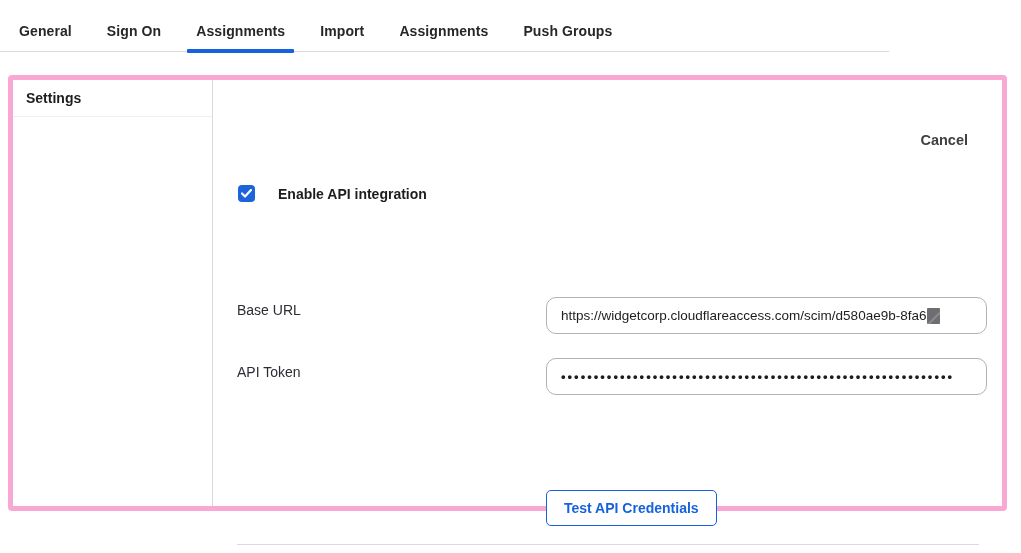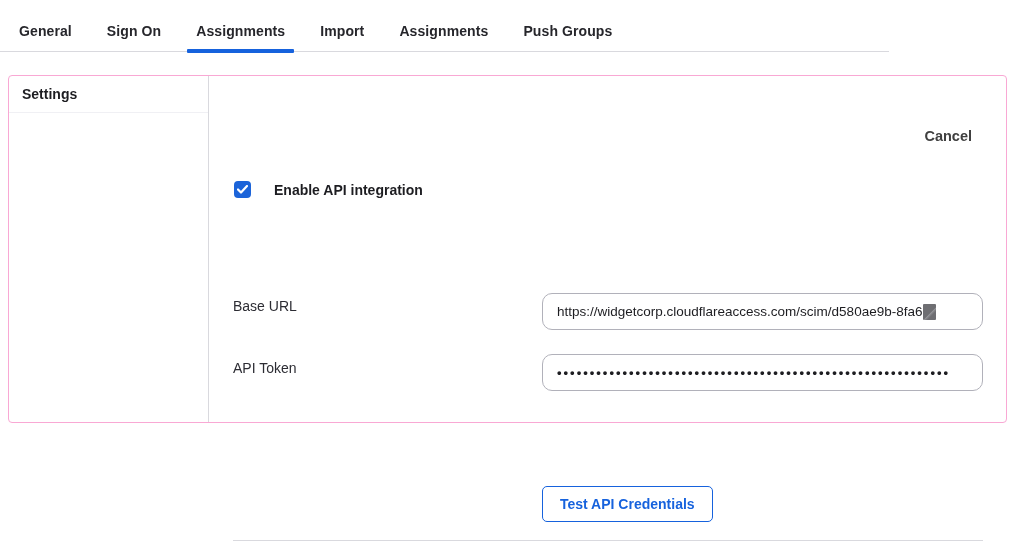--- a/index.html
+++ b/index.html
@@ -20,22 +20,22 @@
     font-size:14px; font-weight:700; color:#26262b; cursor:pointer;
     position:relative; white-space:nowrap; letter-spacing:.1px;
   }
   .tab.active::after {
     content:""; position:absolute; left:0; right:0; bottom:-2px;
     height:4px; background:#1662dd; border-radius:1px;
   }
 
   
   .panel {
-    position:absolute; left:8px; top:75px; width:999px; height:348px;
-    background:#fff; border:1px solid #f9a8d4; border-radius:4px;
+    position:absolute; left:8px; top:75px; width:999px; height:436px;
+    background:#fff; border:5px solid #f9a8d4; border-radius:4px;
     display:flex;
   }
   .sidebar {
     width:200px; border-right:1px solid #d9d9de; flex:0 0 200px;
   }
   .sidebar-header {
     height:37px; display:flex; align-items:center; padding-left:13px;
     font-size:14px; font-weight:700; color:#1d1d21;
     border-bottom:1px solid #f0f0f4;
   }

